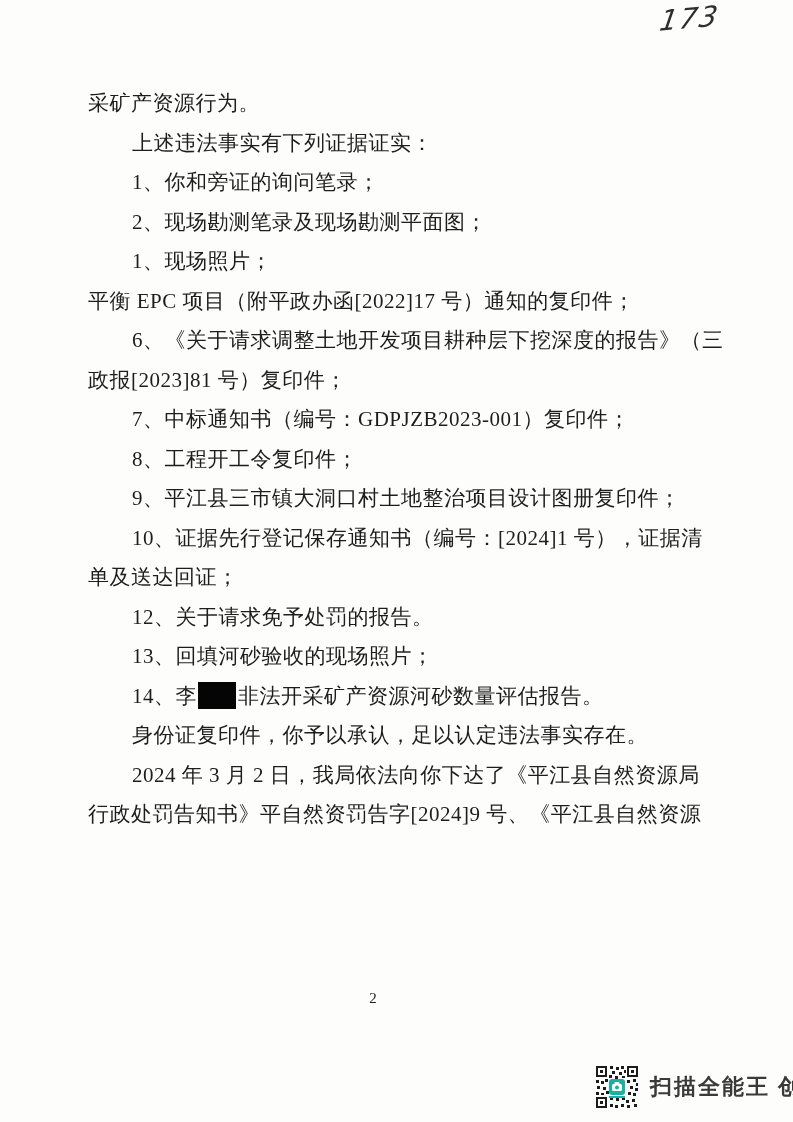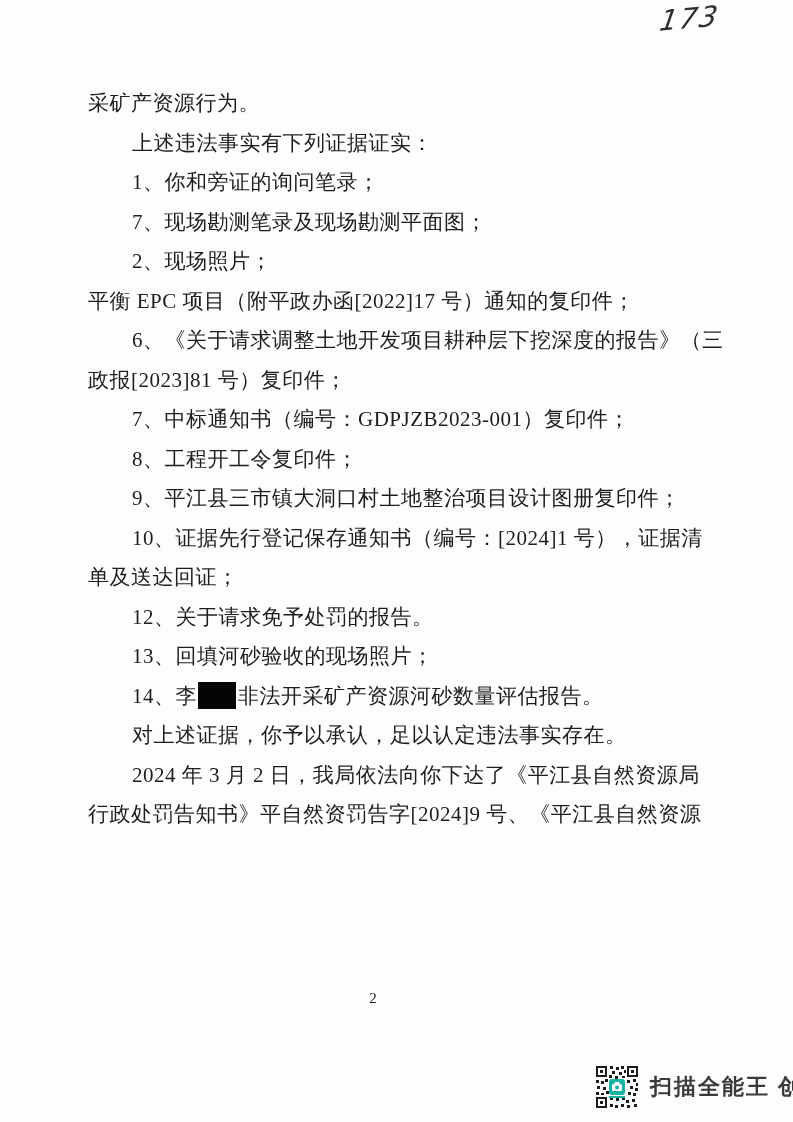--- a/index.html
+++ b/index.html
@@ -81,36 +81,36 @@
 <body>
 
 <div class="page">
 
   <div class="handwritten">173</div>
 
   <div class="doc-body">
     <div class="doc-line">采矿产资源行为。</div>
     <div class="doc-line indent">上述违法事实有下列证据证实：</div>
     <div class="doc-line indent">1、你和旁证的询问笔录；</div>
-    <div class="doc-line indent">7、现场勘测笔录及现场勘测平面图；</div>
-    <div class="doc-line indent">2、现场照片；</div>
+    <div class="doc-line indent">2、现场勘测笔录及现场勘测平面图；</div>
+    <div class="doc-line indent">1、现场照片；</div>
     <div class="doc-line">平衡 EPC 项目（附平政办函[2022]17 号）通知的复印件；</div>
     <div class="doc-line indent">6、《关于请求调整土地开发项目耕种层下挖深度的报告》（三</div>
     <div class="doc-line">政报[2023]81 号）复印件；</div>
     <div class="doc-line indent">7、中标通知书（编号：GDPJZB2023-001）复印件；</div>
     <div class="doc-line indent">8、工程开工令复印件；</div>
     <div class="doc-line indent">9、平江县三市镇大洞口村土地整治项目设计图册复印件；</div>
     <div class="doc-line indent">10、证据先行登记保存通知书（编号：[2024]1 号），证据清</div>
     <div class="doc-line">单及送达回证；</div>
     <div class="doc-line indent">12、关于请求免予处罚的报告。</div>
     <div class="doc-line indent">13、回填河砂验收的现场照片；</div>
     <div class="doc-line indent">
       <span>14、李</span><span class="redaction"></span><span>非法开采矿产资源河砂数量评估报告。</span>
     </div>
-    <div class="doc-line indent">对上述证据，你予以承认，足以认定违法事实存在。</div>
+    <div class="doc-line indent">身份证复印件，你予以承认，足以认定违法事实存在。</div>
     <div class="doc-line indent">2024 年 3 月 2 日，我局依法向你下达了《平江县自然资源局</div>
     <div class="doc-line">行政处罚告知书》平自然资罚告字[2024]9 号、《平江县自然资源</div>
   </div>
 
   <div class="page-num">2</div>
 
   <div class="watermark">
     <svg class="qr" viewBox="0 0 42 42" xmlns="http://www.w3.org/2000/svg">
 
       <g fill="#1c1c1c">

